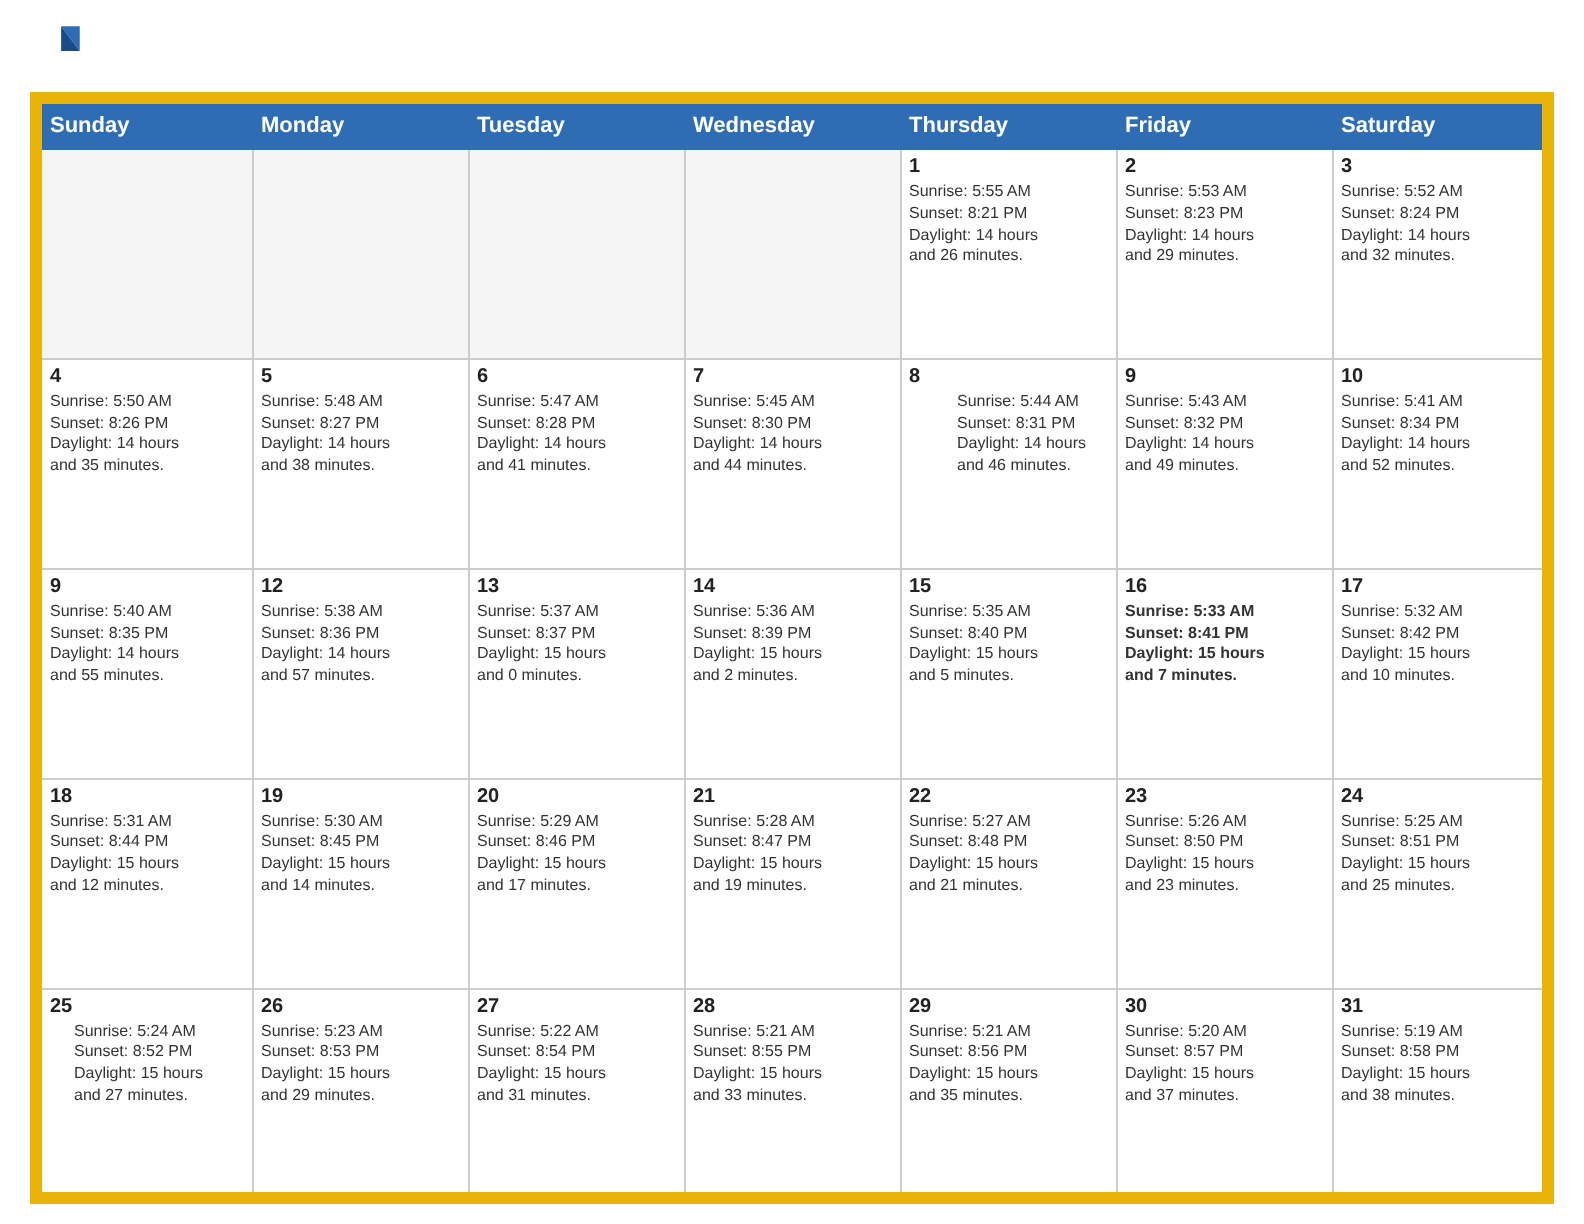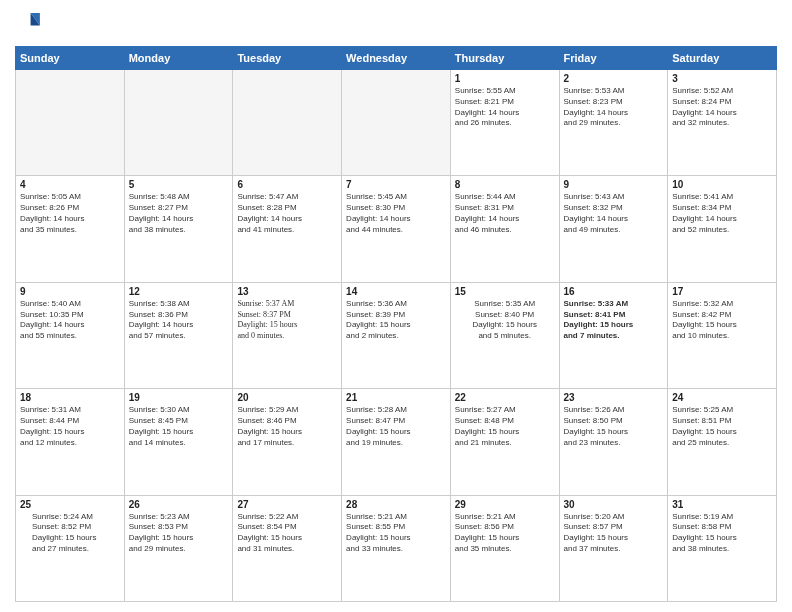--- a/index.html
+++ b/index.html
@@ -48,21 +48,21 @@
       font-size: 28px;
       font-weight: bold;
       color: #222;
     }
     .location {
       font-size: 13px;
       color: #444;
     }
     .calendar {
       flex: 1;
-      border: 1px solid #eab308;
+      border: 6px solid #eab308;
       border-collapse: collapse;
       width: 100%;
       table-layout: fixed;
     }
     .calendar th {
       background-color: #2e6db4;
       color: #fff;
       font-size: 11px;
       font-weight: bold;
       padding: 5px 4px;
@@ -152,21 +152,21 @@
             <span class="day-num">3</span>
             <div class="day-info" style="white-space: pre-line;">Sunrise: 5:52 AM
 Sunset: 8:24 PM
 Daylight: 14 hours
 and 32 minutes.</div>
           </td>
         </tr>
         <tr class="cal-row">
           <td>
             <span class="day-num">4</span>
-            <div class="day-info" style="white-space: pre-line;">Sunrise: 5:05 AM
+            <div class="day-info" style="white-space: pre-line;">Sunrise: 5:50 AM
 Sunset: 8:26 PM
 Daylight: 14 hours
 and 35 minutes.</div>
           </td>
           <td>
             <span class="day-num">5</span>
             <div class="day-info" style="white-space: pre-line;">Sunrise: 5:48 AM
 Sunset: 8:27 PM
 Daylight: 14 hours
 and 38 minutes.</div>
@@ -180,21 +180,21 @@
           </td>
           <td>
             <span class="day-num">7</span>
             <div class="day-info" style="white-space: pre-line;">Sunrise: 5:45 AM
 Sunset: 8:30 PM
 Daylight: 14 hours
 and 44 minutes.</div>
           </td>
           <td>
             <span class="day-num">8</span>
-            <div class="day-info" style="white-space: pre-line;">Sunrise: 5:44 AM
+            <div class="day-info" style="white-space: pre-line; margin-left: 24px;">Sunrise: 5:44 AM
 Sunset: 8:31 PM
 Daylight: 14 hours
 and 46 minutes.</div>
           </td>
           <td>
             <span class="day-num">9</span>
             <div class="day-info" style="white-space: pre-line;">Sunrise: 5:43 AM
 Sunset: 8:32 PM
 Daylight: 14 hours
 and 49 minutes.</div>
@@ -204,48 +204,48 @@
             <div class="day-info" style="white-space: pre-line;">Sunrise: 5:41 AM
 Sunset: 8:34 PM
 Daylight: 14 hours
 and 52 minutes.</div>
           </td>
         </tr>
         <tr class="cal-row">
           <td>
             <span class="day-num">9</span>
             <div class="day-info" style="white-space: pre-line;">Sunrise: 5:40 AM
-Sunset: 10:35 PM
+Sunset: 8:35 PM
 Daylight: 14 hours
 and 55 minutes.</div>
           </td>
           <td>
             <span class="day-num">12</span>
             <div class="day-info" style="white-space: pre-line;">Sunrise: 5:38 AM
 Sunset: 8:36 PM
 Daylight: 14 hours
 and 57 minutes.</div>
           </td>
           <td>
             <span class="day-num">13</span>
-            <div class="day-info" style="white-space: pre-line; font-family: Liberation Serif, serif;">Sunrise: 5:37 AM
+            <div class="day-info" style="white-space: pre-line;">Sunrise: 5:37 AM
 Sunset: 8:37 PM
 Daylight: 15 hours
 and 0 minutes.</div>
           </td>
           <td>
             <span class="day-num">14</span>
             <div class="day-info" style="white-space: pre-line;">Sunrise: 5:36 AM
 Sunset: 8:39 PM
 Daylight: 15 hours
 and 2 minutes.</div>
           </td>
           <td>
             <span class="day-num">15</span>
-            <div class="day-info" style="white-space: pre-line; text-align: center;">Sunrise: 5:35 AM
+            <div class="day-info" style="white-space: pre-line;">Sunrise: 5:35 AM
 Sunset: 8:40 PM
 Daylight: 15 hours
 and 5 minutes.</div>
           </td>
           <td>
             <span class="day-num">16</span>
             <div class="day-info" style="white-space: pre-line; font-weight: bold;">Sunrise: 5:33 AM
 Sunset: 8:41 PM
 Daylight: 15 hours
 and 7 minutes.</div>

